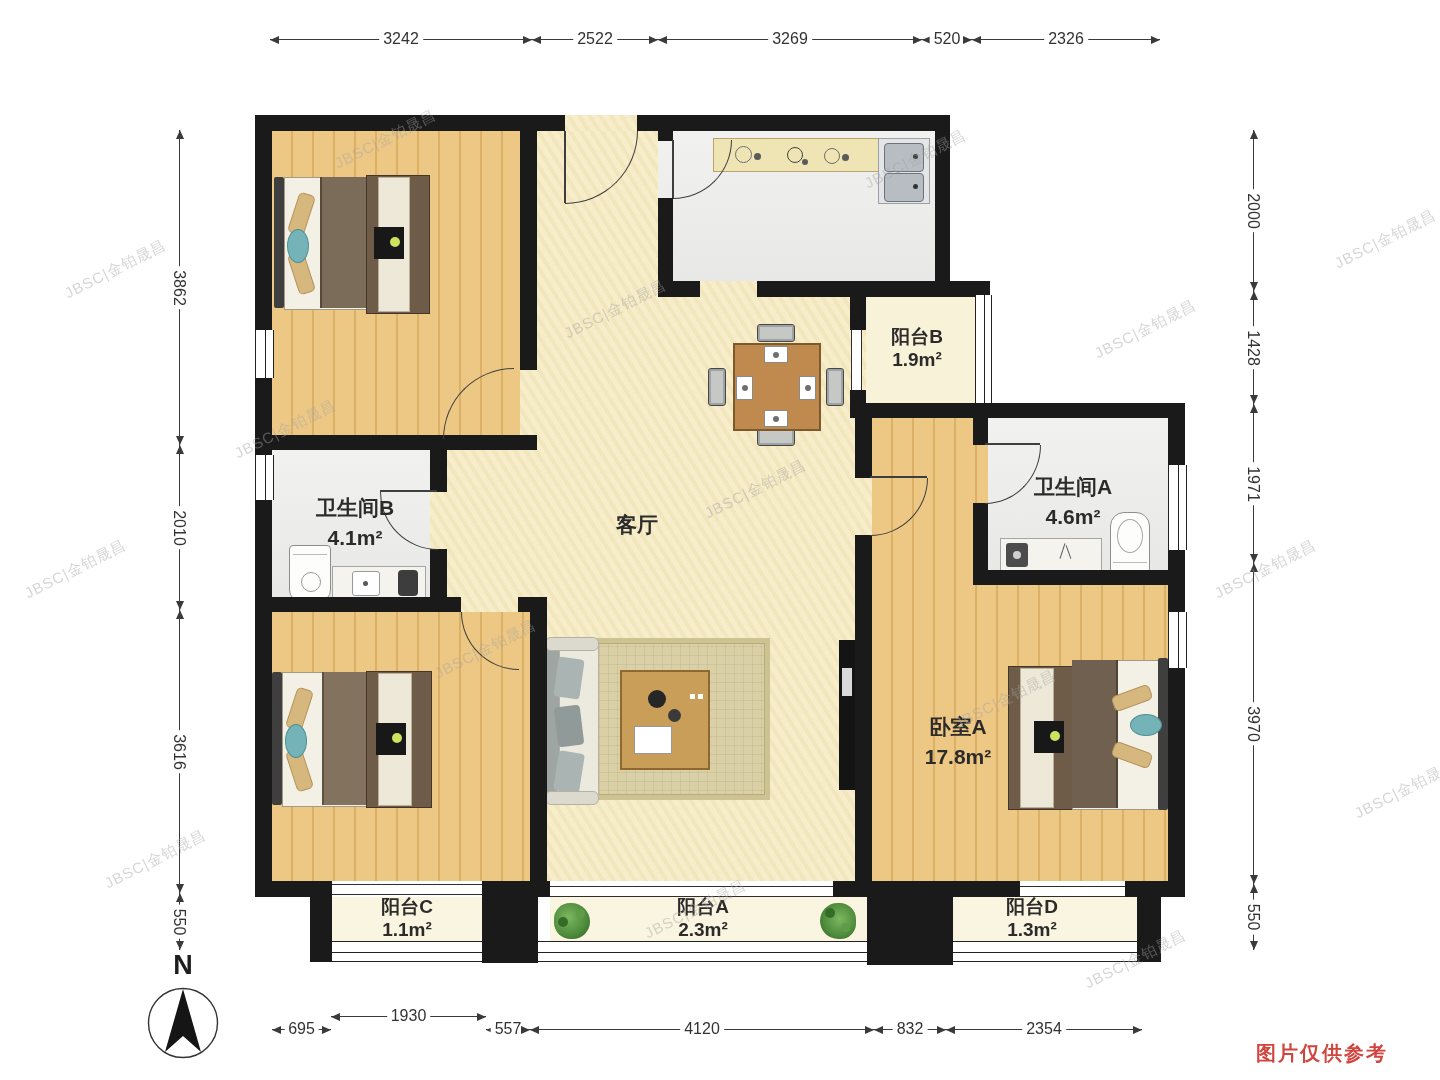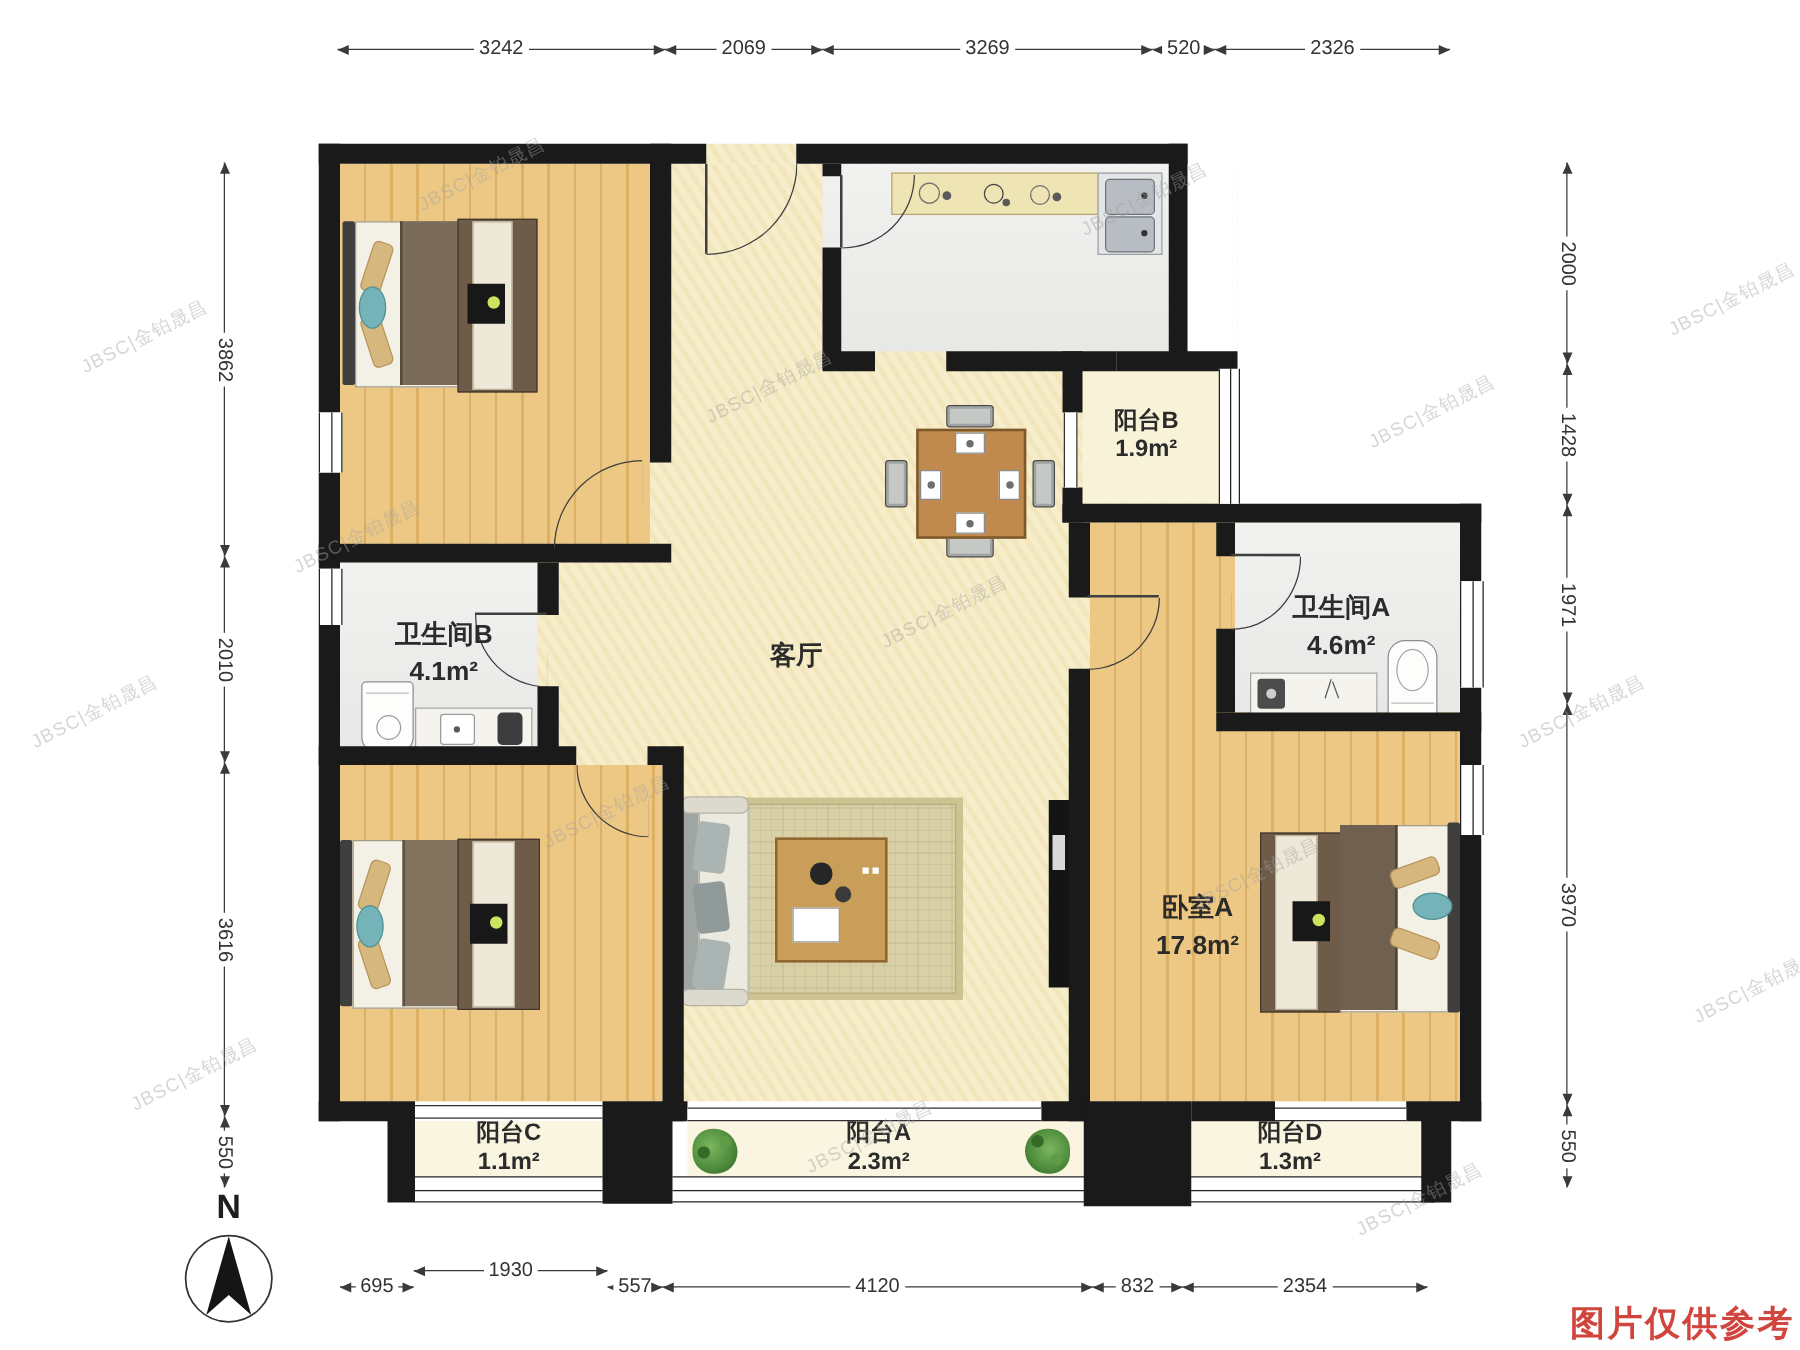--- a/index.html
+++ b/index.html
@@ -301,21 +301,21 @@
   </div>
   <div class="lbl sm" style="left:962px;top:896px;width:140px">
     <span>阳台D</span>
     <span>1.3m²</span>
   </div>
 
   <div class="dh" style="left:270px;top:39px;width:262px">
       <b>3242</b>
     </div>
   <div class="dh" style="left:532px;top:39px;width:126px">
-      <b>2069</b>
+      <b>2522</b>
     </div>
   <div class="dh" style="left:658px;top:39px;width:264px">
       <b>3269</b>
     </div>
   <div class="dh" style="left:922px;top:39px;width:50px">
       <b>520</b>
     </div>
   <div class="dh" style="left:972px;top:39px;width:188px">
       <b>2326</b>
     </div>
@@ -369,21 +369,21 @@
     </div>
 
   <div class="a" style="left:146px;top:948px;width:74px;text-align:center">
     <div style="font-size:27px;font-weight:600;color:#1e1e1e;line-height:1.3">N</div>
     <svg width="74" height="76" viewBox="0 0 74 76">
       <circle cx="37" cy="40" r="34.5" fill="none" stroke="#333" stroke-width="1.4"></circle>
       <polygon points="37,6 55,69 37,53 19,69" fill="#151515"></polygon>
     </svg>
   </div>
 
-  <div class="a disc" style="left:1256px;top:1040px;width:184px;font-size:28px;font-weight:600;letter-spacing:2px;color:#d0453e;white-space:nowrap">图片仅供参考</div>
+  <div class="a disc" style="left:1256px;top:1040px;width:184px;font-size:20px;font-weight:600;letter-spacing:2px;color:#d0453e;white-space:nowrap">图片仅供参考</div>
 
   <span class="wm" style="left:60px;top:260px">JBSC|金铂晟昌</span>
   <span class="wm" style="left:20px;top:560px">JBSC|金铂晟昌</span>
   <span class="wm" style="left:230px;top:420px">JBSC|金铂晟昌</span>
   <span class="wm" style="left:100px;top:850px">JBSC|金铂晟昌</span>
   <span class="wm" style="left:330px;top:130px">JBSC|金铂晟昌</span>
   <span class="wm" style="left:560px;top:300px">JBSC|金铂晟昌</span>
   <span class="wm" style="left:430px;top:640px">JBSC|金铂晟昌</span>
   <span class="wm" style="left:700px;top:480px">JBSC|金铂晟昌</span>
   <span class="wm" style="left:640px;top:900px">JBSC|金铂晟昌</span>

